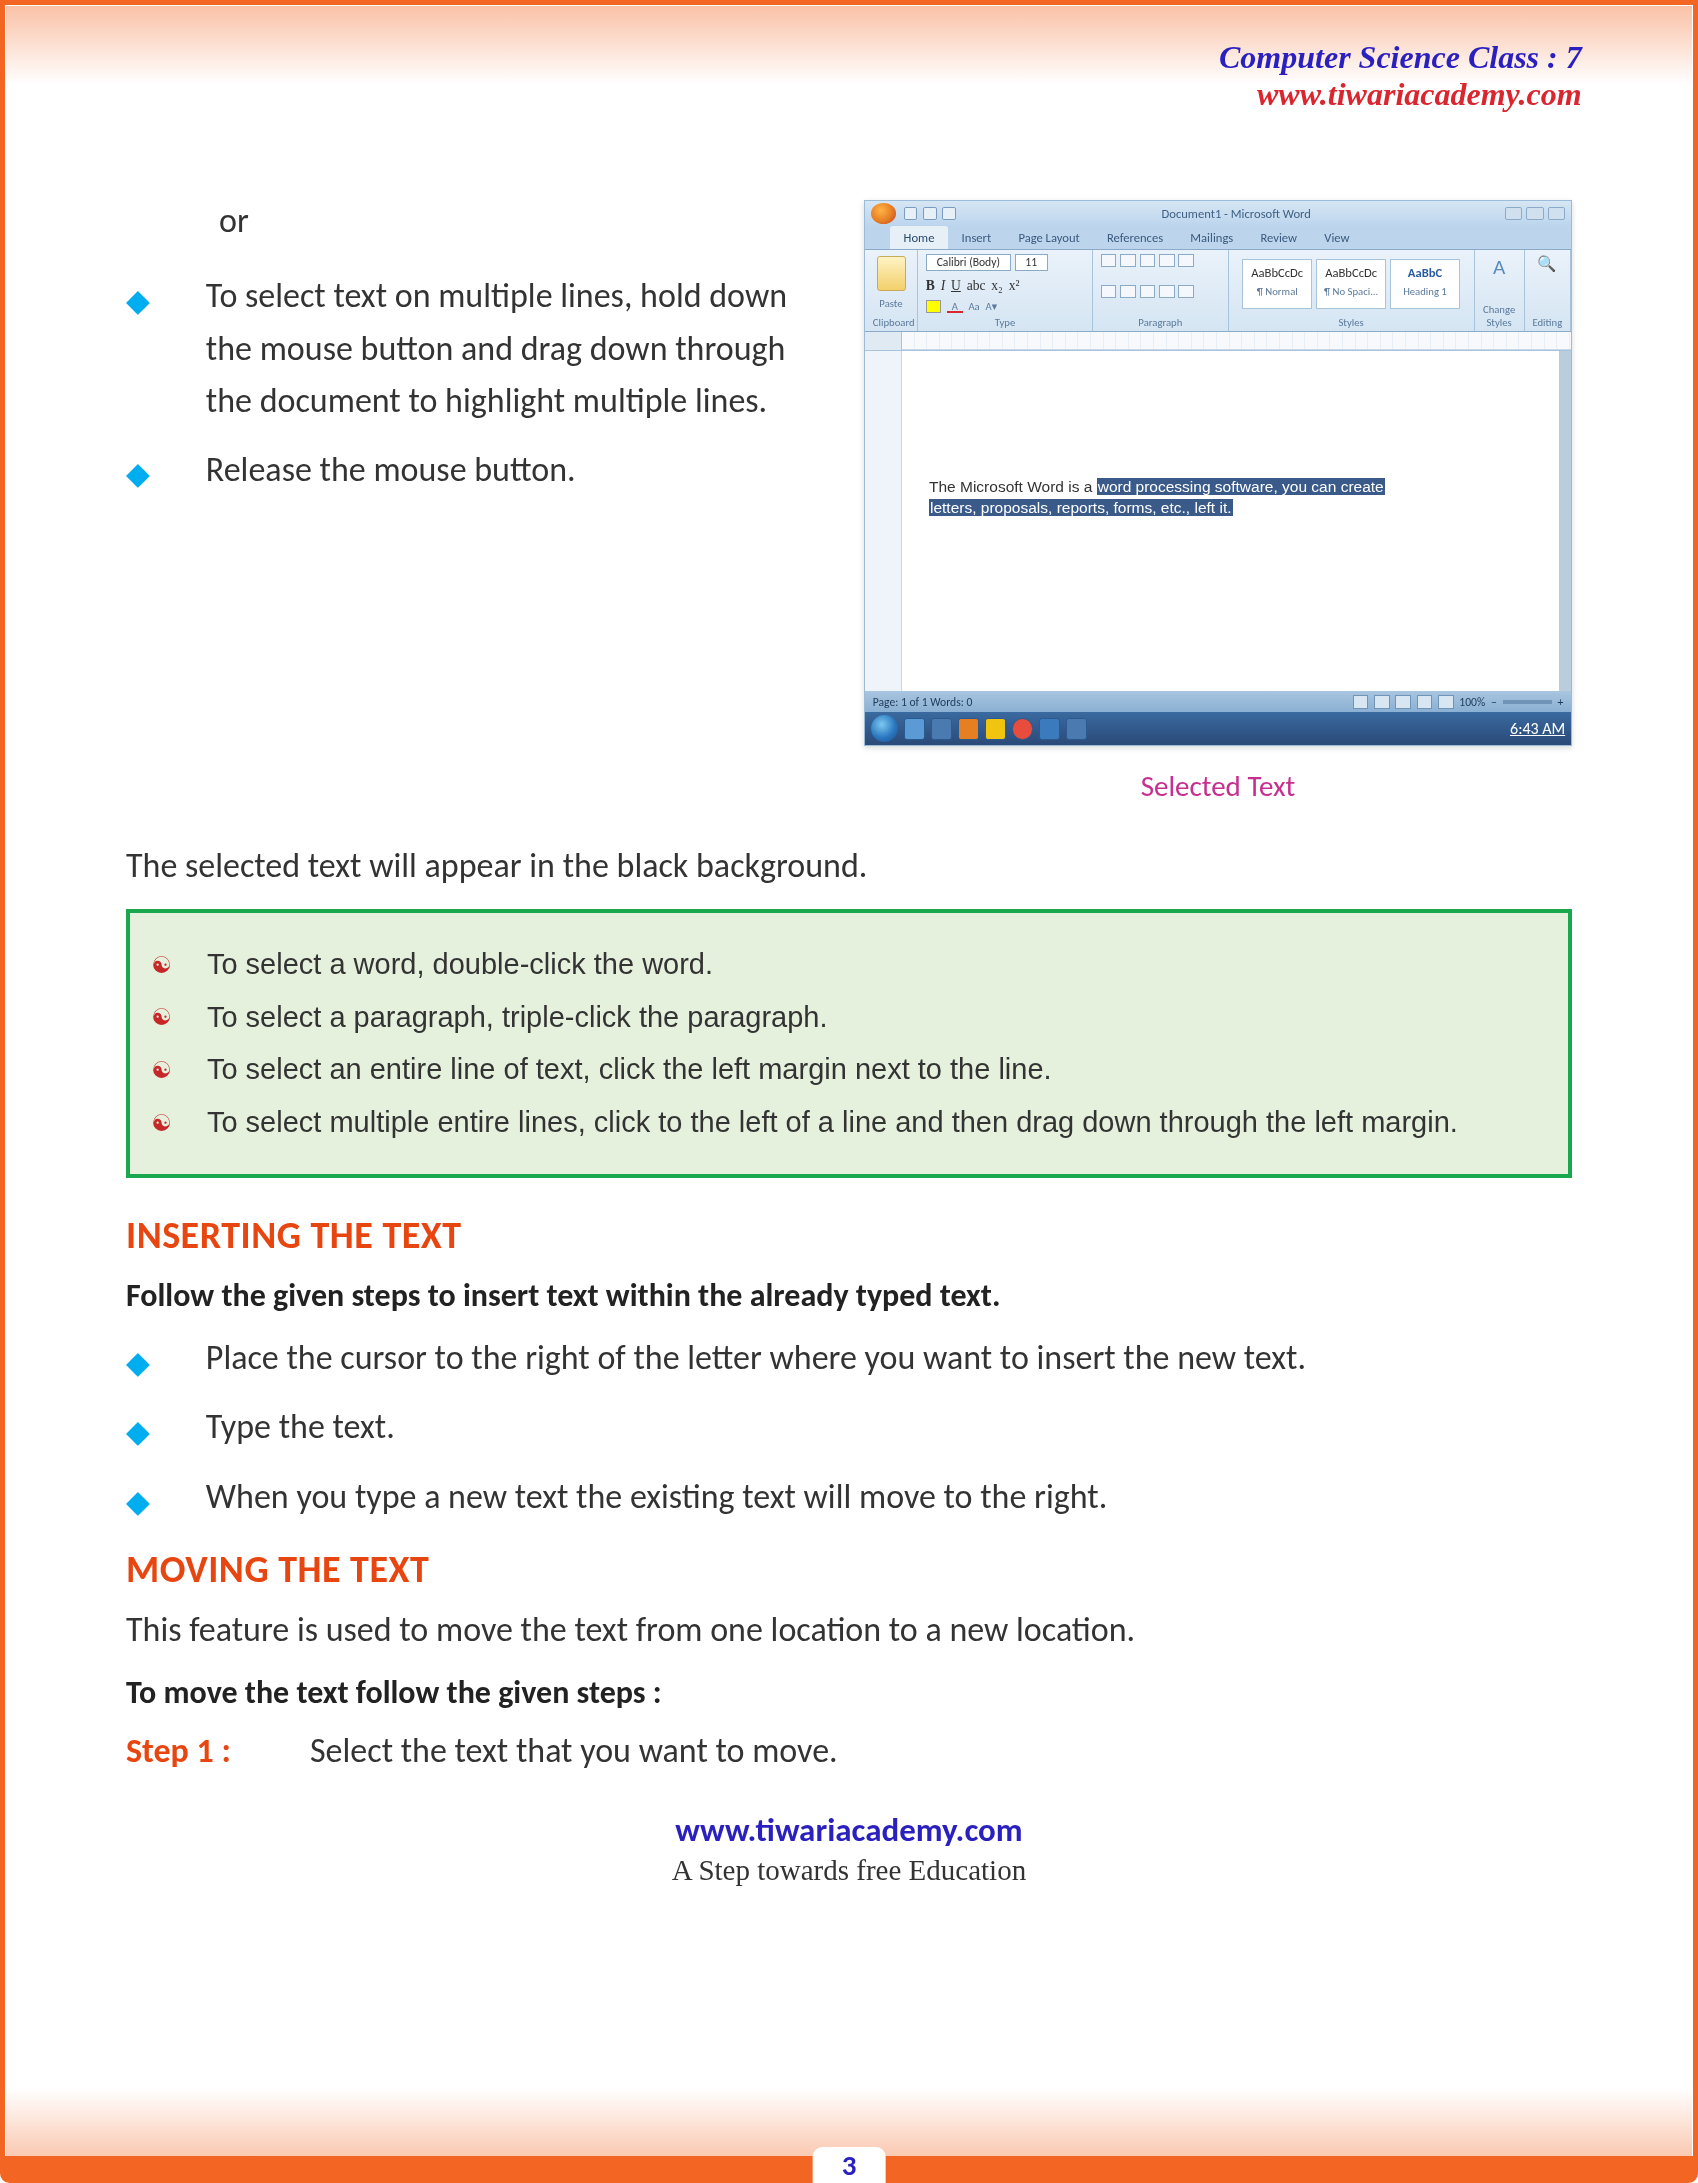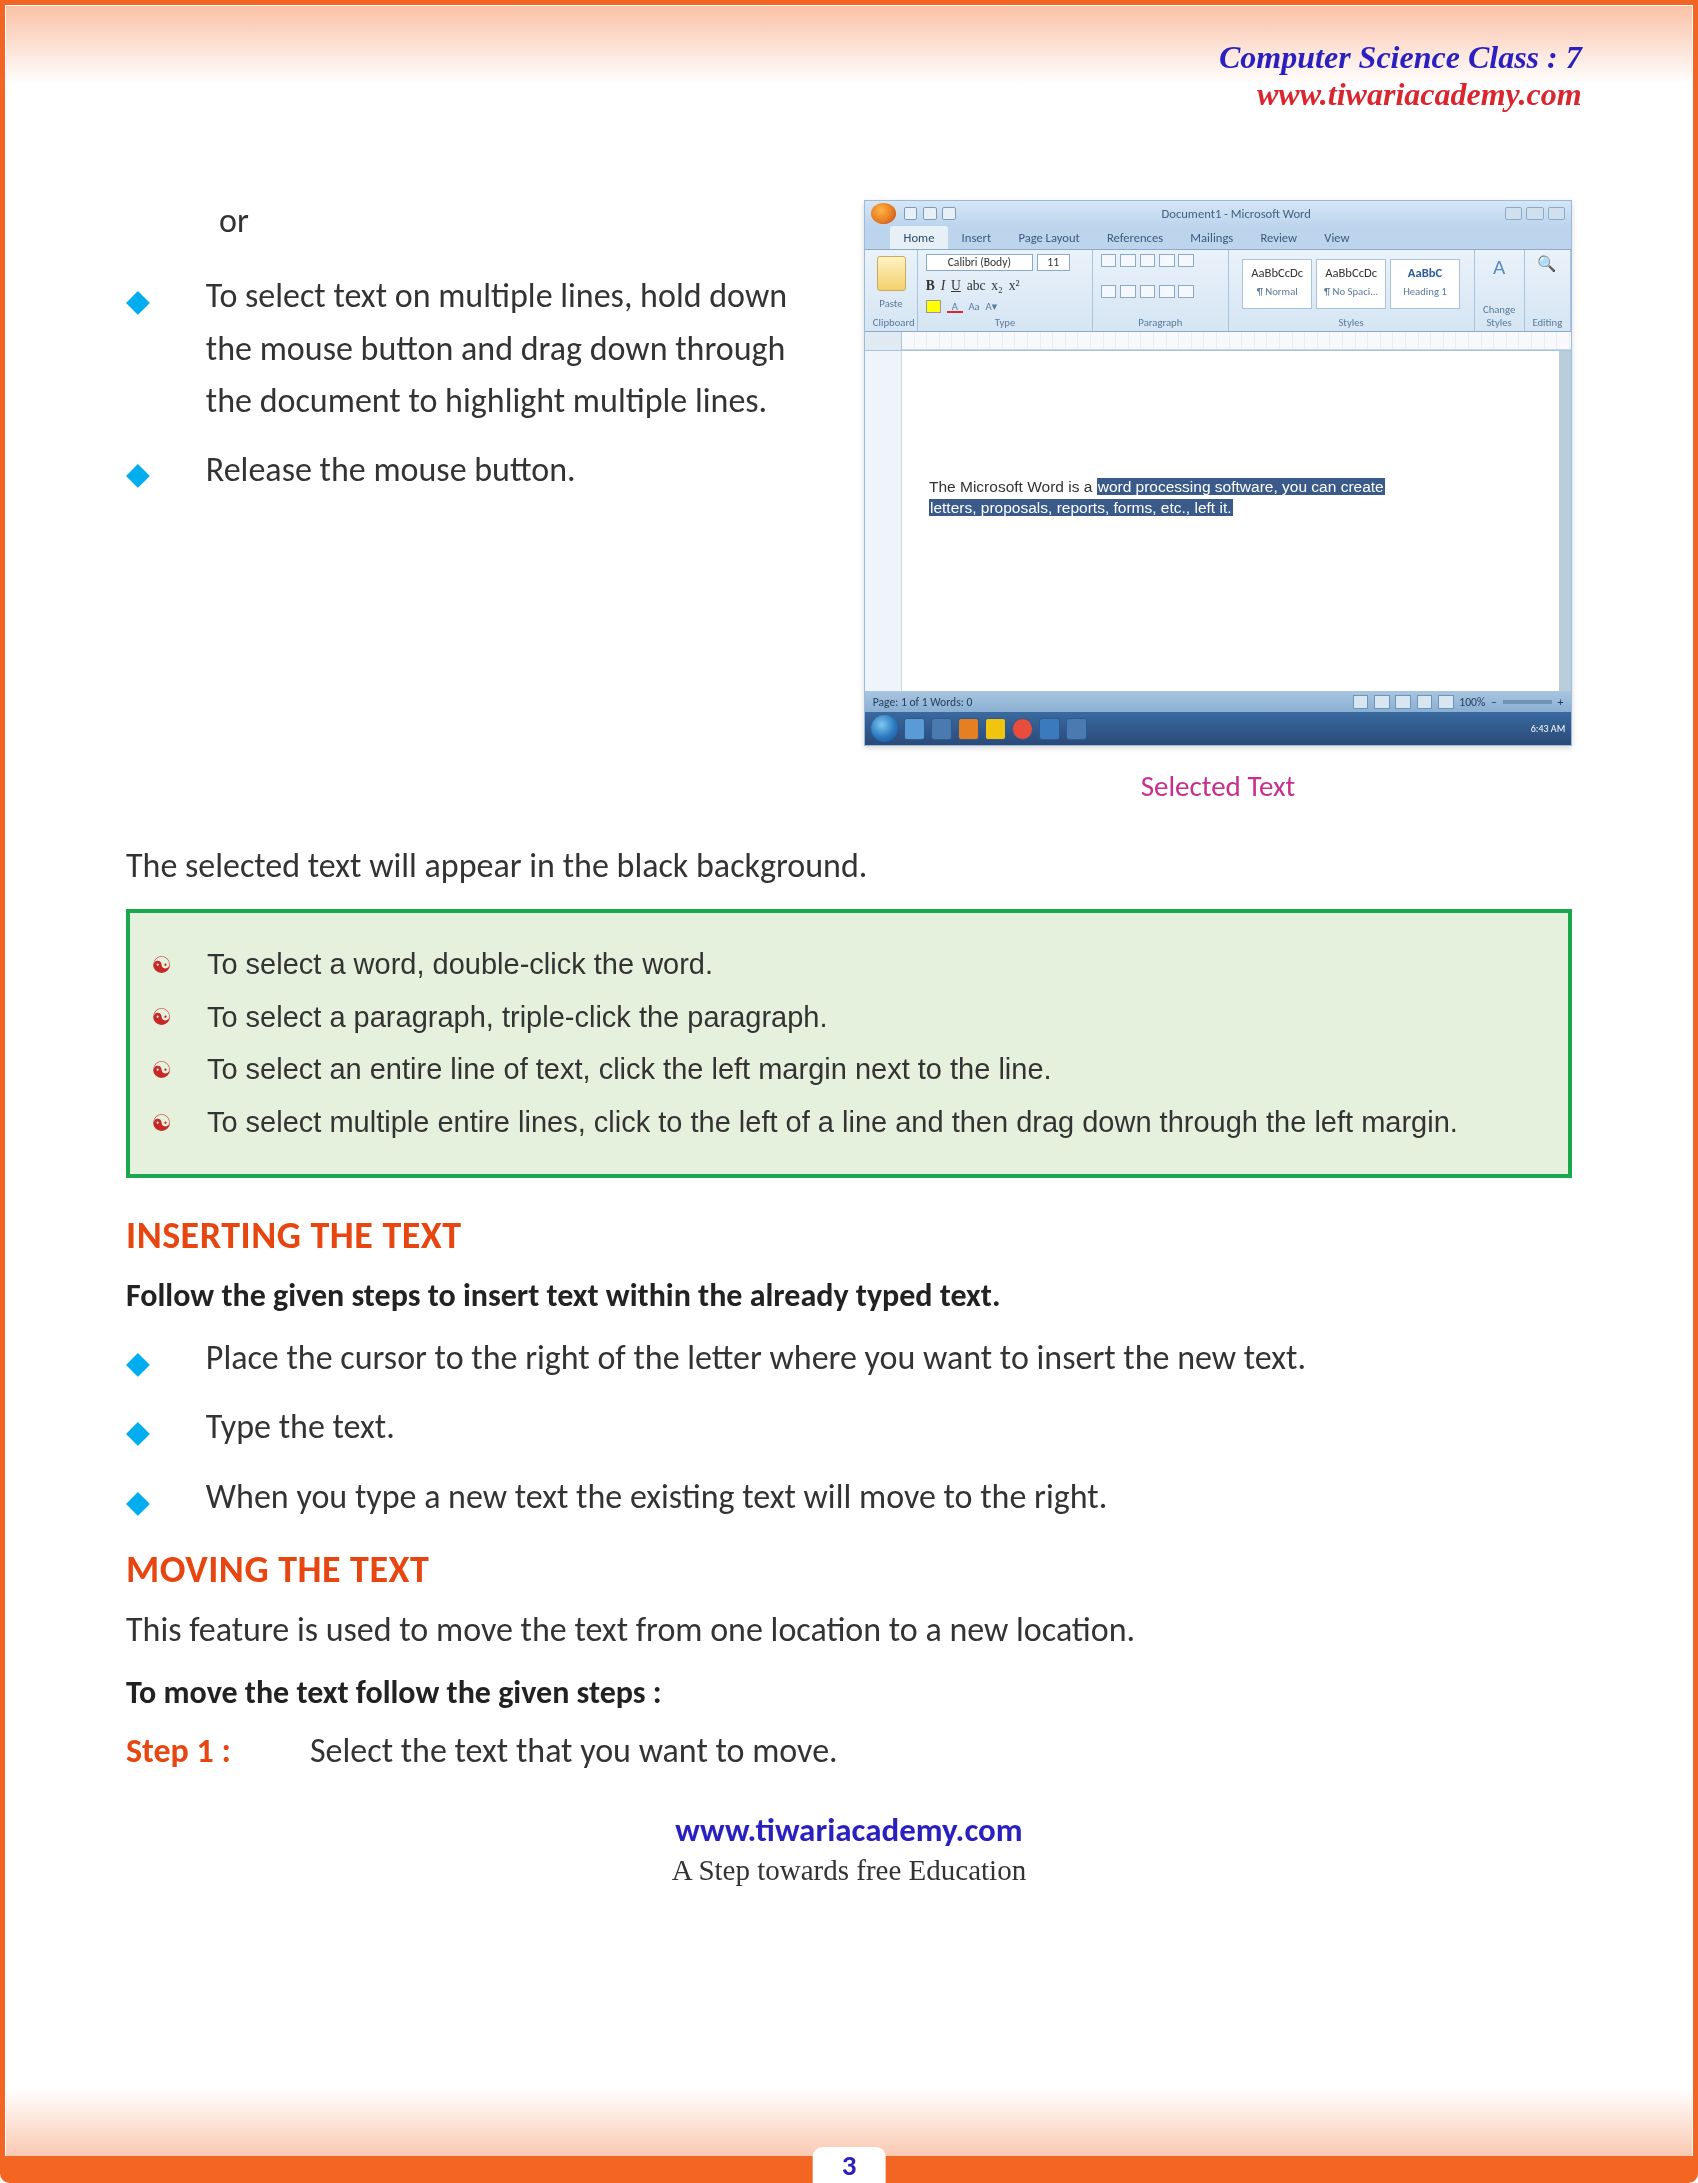--- a/index.html
+++ b/index.html
@@ -197,21 +197,21 @@
   .ws-viewbtn{ width:15.5px; height:13.6px; background:#d8e6f2; border:1px solid #6f94b8;}
   .ws-taskbar{ height:33px; background:linear-gradient(#3a6aa0,#2a4a78); display:flex; align-items:center; padding:0 5.8px; gap:5.8px;}
   .ws-start{ width:27px; height:27px; border-radius:50%; background:radial-gradient(circle at 40% 35%, #7ec8f0,#2a78c0 55%,#1a4a88);}
   .ws-tbicon{ width:21.3px; height:21.3px; background:#4a7ab0; border:1px solid #2a5a90; border-radius:2.9px;}
   .ws-tbicon.ie{ background:#5a9bd5;}
   .ws-tbicon.ff{ background:#e67e22;}
   .ws-tbicon.ch{ background:#f1c40f;}
   .ws-tbicon.o{ background:#e74c3c; border-radius:50%;}
   .ws-tbicon.w{ background:#3a7abd;}
   .ws-tb-spacer{ flex:1;}
-  .ws-clock{ color:#fff; font-size:10px;}
+  .ws-clock{ color:#fff; font-size:16px;text-decoration:underline;}
   .caption {
     text-align: center;
     color: #c72f8f;
     font-size: 29px;
     margin-top: 21.3px;
   }
   .para-text {
     font-size: 34px;
     color: #333;
     margin: 41px 0 23px;
@@ -349,21 +349,21 @@
           <div class="ws-tab">View</div>
         </div>
         <div class="ws-ribbon">
           <div class="ws-group ws-clip">
             <div class="ws-paste"></div>
             <div>Paste</div>
             <div>Clipboard</div>
           </div>
           <div class="ws-group ws-font">
             <div class="ws-font-row1">
-              <div class="ws-combo" style="width:107px">Calibri (Body)</div>
+              <div class="ws-combo" style="width:85px">Calibri (Body)</div>
               <div class="ws-combo" style="width:33px">11</div>
             </div>
             <div class="ws-font-row2">
               <span class="b">B</span>
               <span class="i">I</span>
               <span class="u">U</span>
               <span>abc</span>
               <span>x₂</span>
               <span>x²</span>
             </div>

